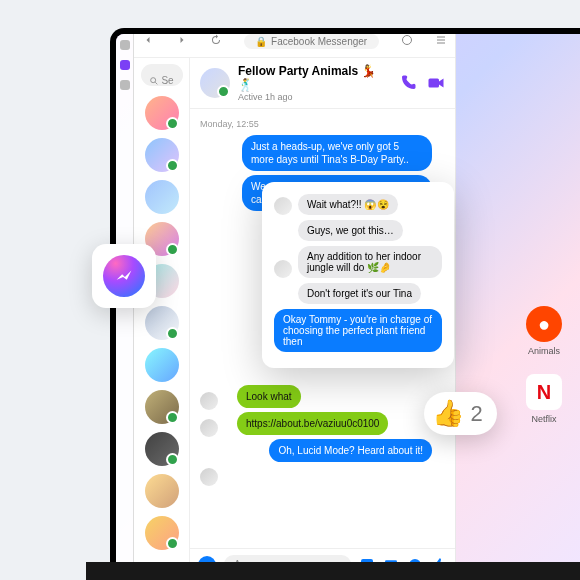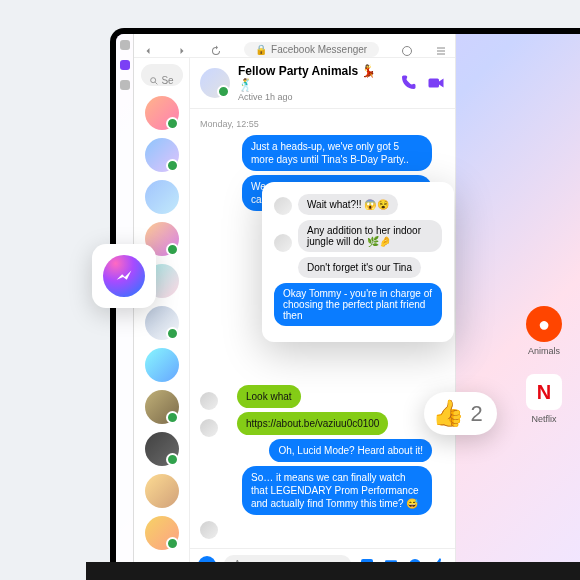--- a/index.html
+++ b/index.html
@@ -30,21 +30,21 @@
   
   .leftrail { position:absolute; left:0; top:0; bottom:0; width:18px; background:rgba(255,255,255,.95); border-right:1px solid #ddd; display:flex; flex-direction:column; align-items:center; gap:10px; padding:6px 0;}
   .rail-dot{width:10px;height:10px;border-radius:3px;background:#bbb;}
   .rail-purple{background:#7b3ff5;}
   
   .msgr {
     position:absolute; left:18px; top:0; width:322px; height:100%;
     background:#fff; display:flex; flex-direction:column;
     border-right:1px solid #e9e9e9;
   }
-  .addr{height:24px;border-bottom:1px solid #eee;display:flex;align-items:flex-end;gap:22px;padding:0 8px;color:#777;font-size:10px;}
+  .addr{height:24px;border-bottom:1px solid #eee;display:flex;align-items:flex-start;gap:22px;padding:0 8px;color:#777;font-size:10px;}
   .addr .pad{background:#f3f3f3;border-radius:11px;flex:1;text-align:center;padding:2px 0;}
   .addr svg{width:12px;height:12px;fill:#888;}
   .body{flex:1;display:flex;overflow:hidden;}
   
   .sb{width:56px;border-right:1px solid #eee;display:flex;flex-direction:column;align-items:center;padding-top:6px;}
   .sb-search{width:42px;height:22px;border-radius:11px;background:#f0f0f0;font-size:10px;color:#888;display:flex;align-items:flex-end;justify-content:center;gap:2px;margin-bottom:6px;}
   .av{width:34px;height:34px;border-radius:50%;margin:4px 0;position:relative;flex-shrink:0;background:linear-gradient(135deg,#c9d6ff,#e2e2e2);}
   .av.online::after{content:"";position:absolute;right:0;bottom:0;width:9px;height:9px;border-radius:50%;background:#31a24c;border:2px solid #fff;}
   
   .chat{flex:1;display:flex;flex-direction:column;}
@@ -164,21 +164,20 @@
             <div style="height:170px"></div>
             <div class="withav">
               <div class="tinyav"></div>
               <div class="bub recv">Look what</div>
             </div>
             <div class="withav">
               <div class="tinyav"></div>
               <div class="bub recv">https://about.be/vaziuu0c0100</div>
             </div>
             <div class="bub sent">Oh, Lucid Mode? Heard about it!</div>
-            <div class="bub sent">So… it means we can finally watch that LEGENDARY Prom Performance and actually find Tommy this time? 😅</div>
             <div class="withav" style="margin-top:4px;">
               <div class="tinyav"></div>
             </div>
           </div>
           <div class="composer">
             <div class="plus">+</div>
             <div class="field">Aa</div>
             <svg viewBox="0 0 24 24">
                 <rect x="3" y="3" width="18" height="18" rx="3"></rect>
               </svg>
@@ -205,20 +204,24 @@
       <div>Netflix</div>
     </div>
 
   </div>
 </div>
 
 <div class="popup">
   <div class="row">
     <div class="pav"></div>
     <div class="pb">Wait what?!! 😱😵</div>
+  </div>
+  <div class="row">
+    <div class="pav" style="visibility:hidden"></div>
+    <div class="pb">Guys, we got this…</div>
   </div>
   <div class="row">
     <div class="pav"></div>
     <div class="pb">Any addition to her indoor jungle will do 🌿🤌</div>
   </div>
   <div class="row">
     <div class="pav" style="visibility:hidden"></div>
     <div class="pb">Don't forget it's our Tina</div>
   </div>
   <div class="ps">Okay Tommy - you're in charge of choosing the perfect plant friend then</div>

